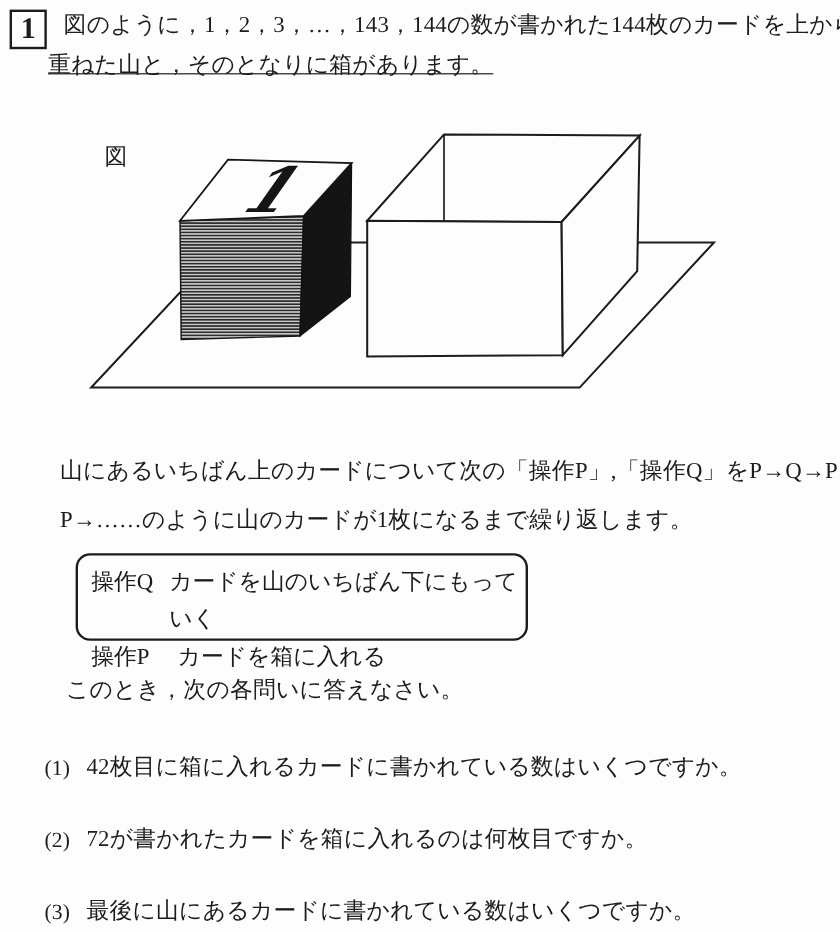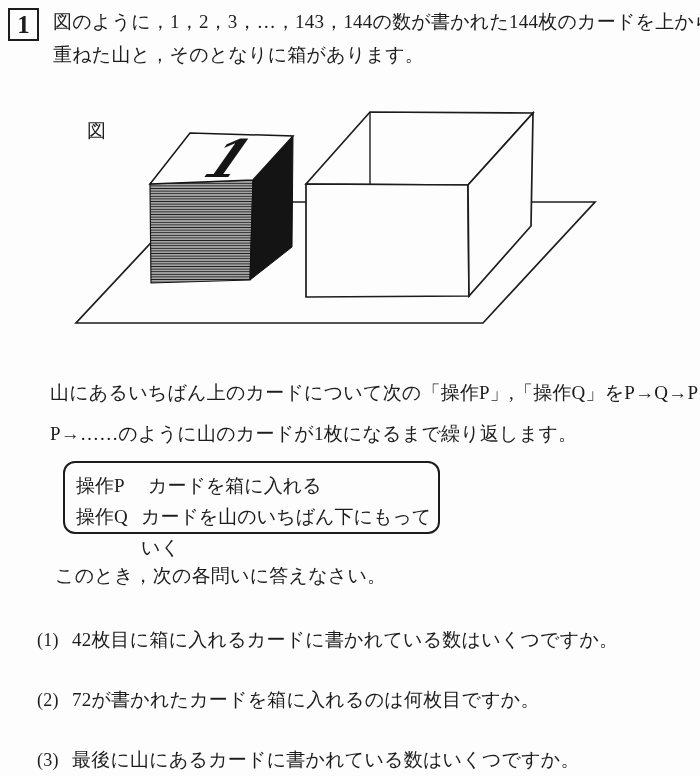--- a/index.html
+++ b/index.html
@@ -30,21 +30,21 @@
   .fig-label{font-size:19px;}
 </style>
 </head>
 <body>
 
 <div class="badge">
   <span>1</span>
 </div>
 
 <div class="abs body-text" style="left:53px;top:11px;">図のように，1，2，3，…，143，144の数が書かれた144枚のカードを上から順に</div>
-<div class="abs body-text" style="left:53px;top:44px;">重ねた山と，そのとなりに箱があります。</div>
+<div class="abs body-text" style="left:40px;top:44px;text-decoration:underline;">重ねた山と，そのとなりに箱があります。</div>
 
 <svg width="700" height="235" viewBox="0 95 700 235">
   <defs>
     <pattern id="cardlines" width="4" height="2.6" patternUnits="userSpaceOnUse">
       <rect width="4" height="2.6" fill="#c6c6c6"></rect>
       <rect width="4" height="1.2" y="0.7" fill="#1e1e1e"></rect>
     </pattern>
   </defs>
 
   <polygon points="76,323 483,323 595,202 189,202" fill="#fdfdfd" stroke="#1c1c1c" stroke-width="1.7"></polygon>
@@ -64,26 +64,26 @@
   </g>
 </svg>
 
 <div class="abs fig-label" style="left:87px;top:118px;">図</div>
 
 <div class="abs body-text" style="left:50px;top:382px;">山にあるいちばん上のカードについて次の「操作P」,「操作Q」をP→Q→P→Q→</div>
 <div class="abs body-text" style="left:50px;top:423px;">P→……のように山のカードが1枚になるまで繰り返します。</div>
 
 <div class="ops-box">
   <div class="op-row">
+    <span class="op-name">操作Q</span>
+    <span>カードを山のいちばん下にもっていく</span>
+  </div>
+  <div class="op-row">
     <span class="op-name">操作P</span>
     <span>カードを箱に入れる</span>
-  </div>
-  <div class="op-row">
-    <span class="op-name">操作Q</span>
-    <span>カードを山のいちばん下にもっていく</span>
   </div>
 </div>
 
 <div class="abs body-text" style="left:55px;top:565px;">このとき，次の各問いに答えなさい。</div>
 
 <div class="abs body-text q-row" style="left:37px;top:629px;">
   <span class="q-num">(1)</span>
   <span>42枚目に箱に入れるカードに書かれている数はいくつですか。</span>
 </div>
 <div class="abs body-text q-row" style="left:37px;top:689px;">

